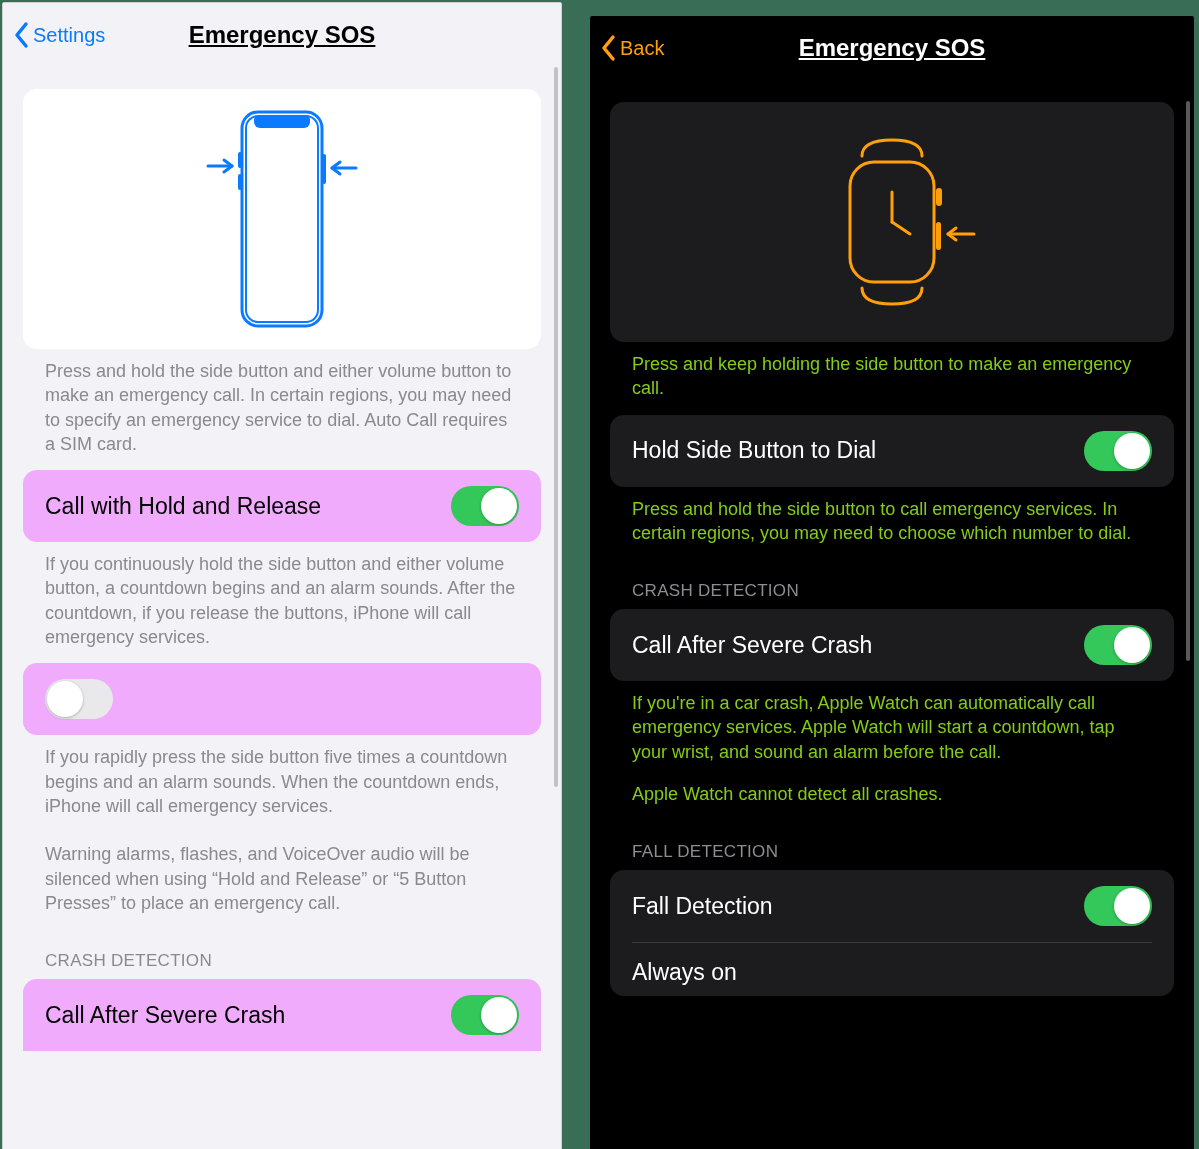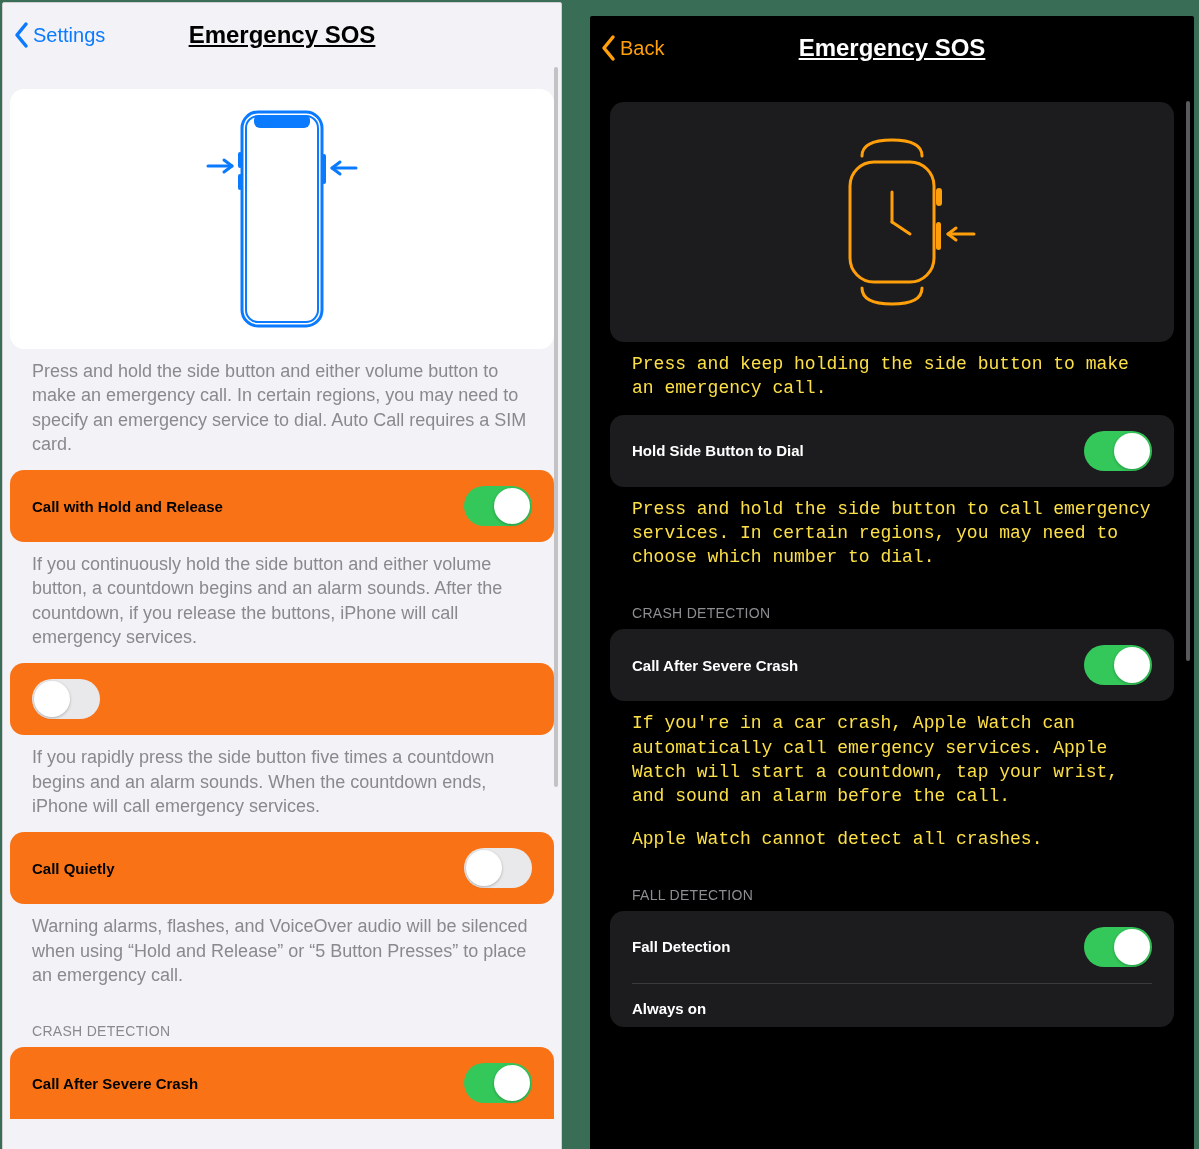--- a/index.html
+++ b/index.html
@@ -60,25 +60,25 @@
     padding: 10px 22px 14px 22px;
   }
   .row {
     display: flex;
     align-items: center;
     justify-content: space-between;
     padding: 16px 22px;
     border-radius: 14px;
   }
   .row-label {
-    font-size: 15px;
-    font-weight: 700;
+    font-size: 23px;
+    font-weight: 400;
   }
   .section-header {
-    font-size: 14px;
+    font-size: 17px;
     letter-spacing: 0.3px;
     padding: 22px 22px 8px 22px;
     text-transform: uppercase;
   }
   
   .toggle {
     width: 68px; height: 40px;
     border-radius: 40px;
     position: relative;
     flex-shrink: 0;
@@ -101,28 +101,28 @@
     height: 1149px;
     background: #f2f2f7;
     border: 1px solid #cfcfd4;
     margin-left: 2px;
     margin-top: 2px;
   }
   .light .nav { border-bottom: 0; }
   .light .nav-title { color: #000; }
   .light .back-btn { color: #0a7aff; }
   .light .chev path { stroke: #0a7aff; }
-  .light .content { padding: 0 7px; }
+  .light .content { padding: 0 20px; }
   .light .hero {
     background: #ffffff;
     height: 260px;
     margin-top: 22px;
   }
   .light .footer-text { color: #8a8a8e; }
-  .light .row { background: #f97316; }
+  .light .row { background: #f0abfc; }
   .light .row-label { color: #000; }
   .light .section-header { color: #8a8a8e; }
   .light .toggle.off { background: #e9e9eb; }
   .light .scrollbar {
     position: absolute;
     right: 3px;
     top: 64px;
     width: 4px;
     height: 720px;
     background: #c3c3c6;
@@ -138,21 +138,21 @@
   }
   .dark .nav-title { color: #ffffff; }
   .dark .back-btn { color: #ff9f0a; }
   .dark .chev path { stroke: #ff9f0a; }
   .dark .content { padding: 0 20px; }
   .dark .hero {
     background: #1c1c1e;
     height: 240px;
     margin-top: 22px;
   }
-  .dark .footer-text { color: #fde047; font-family: Liberation Mono, monospace; }
+  .dark .footer-text { color: #84cc16; }
   .dark .row { background: #1c1c1e; }
   .dark .row-label { color: #ffffff; }
   .dark .section-header { color: #8d8d92; }
   .dark .divider { height: 1px; background: #3a3a3c; margin: 0 22px; }
   .dark .group { background:#1c1c1e; border-radius:14px; }
   .dark .group .row { border-radius:0; background:transparent; }
   .dark .scrollbar {
     position: absolute;
     right: 4px;
     top: 85px;
@@ -208,26 +208,20 @@
     </div>
     <div class="footer-text">If you continuously hold the side button and either volume button, a countdown begins and an alarm sounds. After the countdown, if you release the buttons, iPhone will call emergency services.</div>
 
     <div class="row">
       <span class="toggle off">
           <span class="knob"></span>
         </span>
     </div>
     <div class="footer-text">If you rapidly press the side button five times a countdown begins and an alarm sounds. When the countdown ends, iPhone will call emergency services.</div>
 
-    <div class="row">
-      <span class="row-label">Call Quietly</span>
-      <span class="toggle off">
-          <span class="knob"></span>
-        </span>
-    </div>
     <div class="footer-text">Warning alarms, flashes, and VoiceOver audio will be silenced when using “Hold and Release” or “5 Button Presses” to place an emergency call.</div>
 
     <div class="section-header">CRASH DETECTION</div>
     <div class="row" style="border-radius:14px 14px 0 0">
       <span class="row-label">Call After Severe Crash</span>
       <span class="toggle on">
           <span class="knob"></span>
         </span>
     </div>
   </div>

